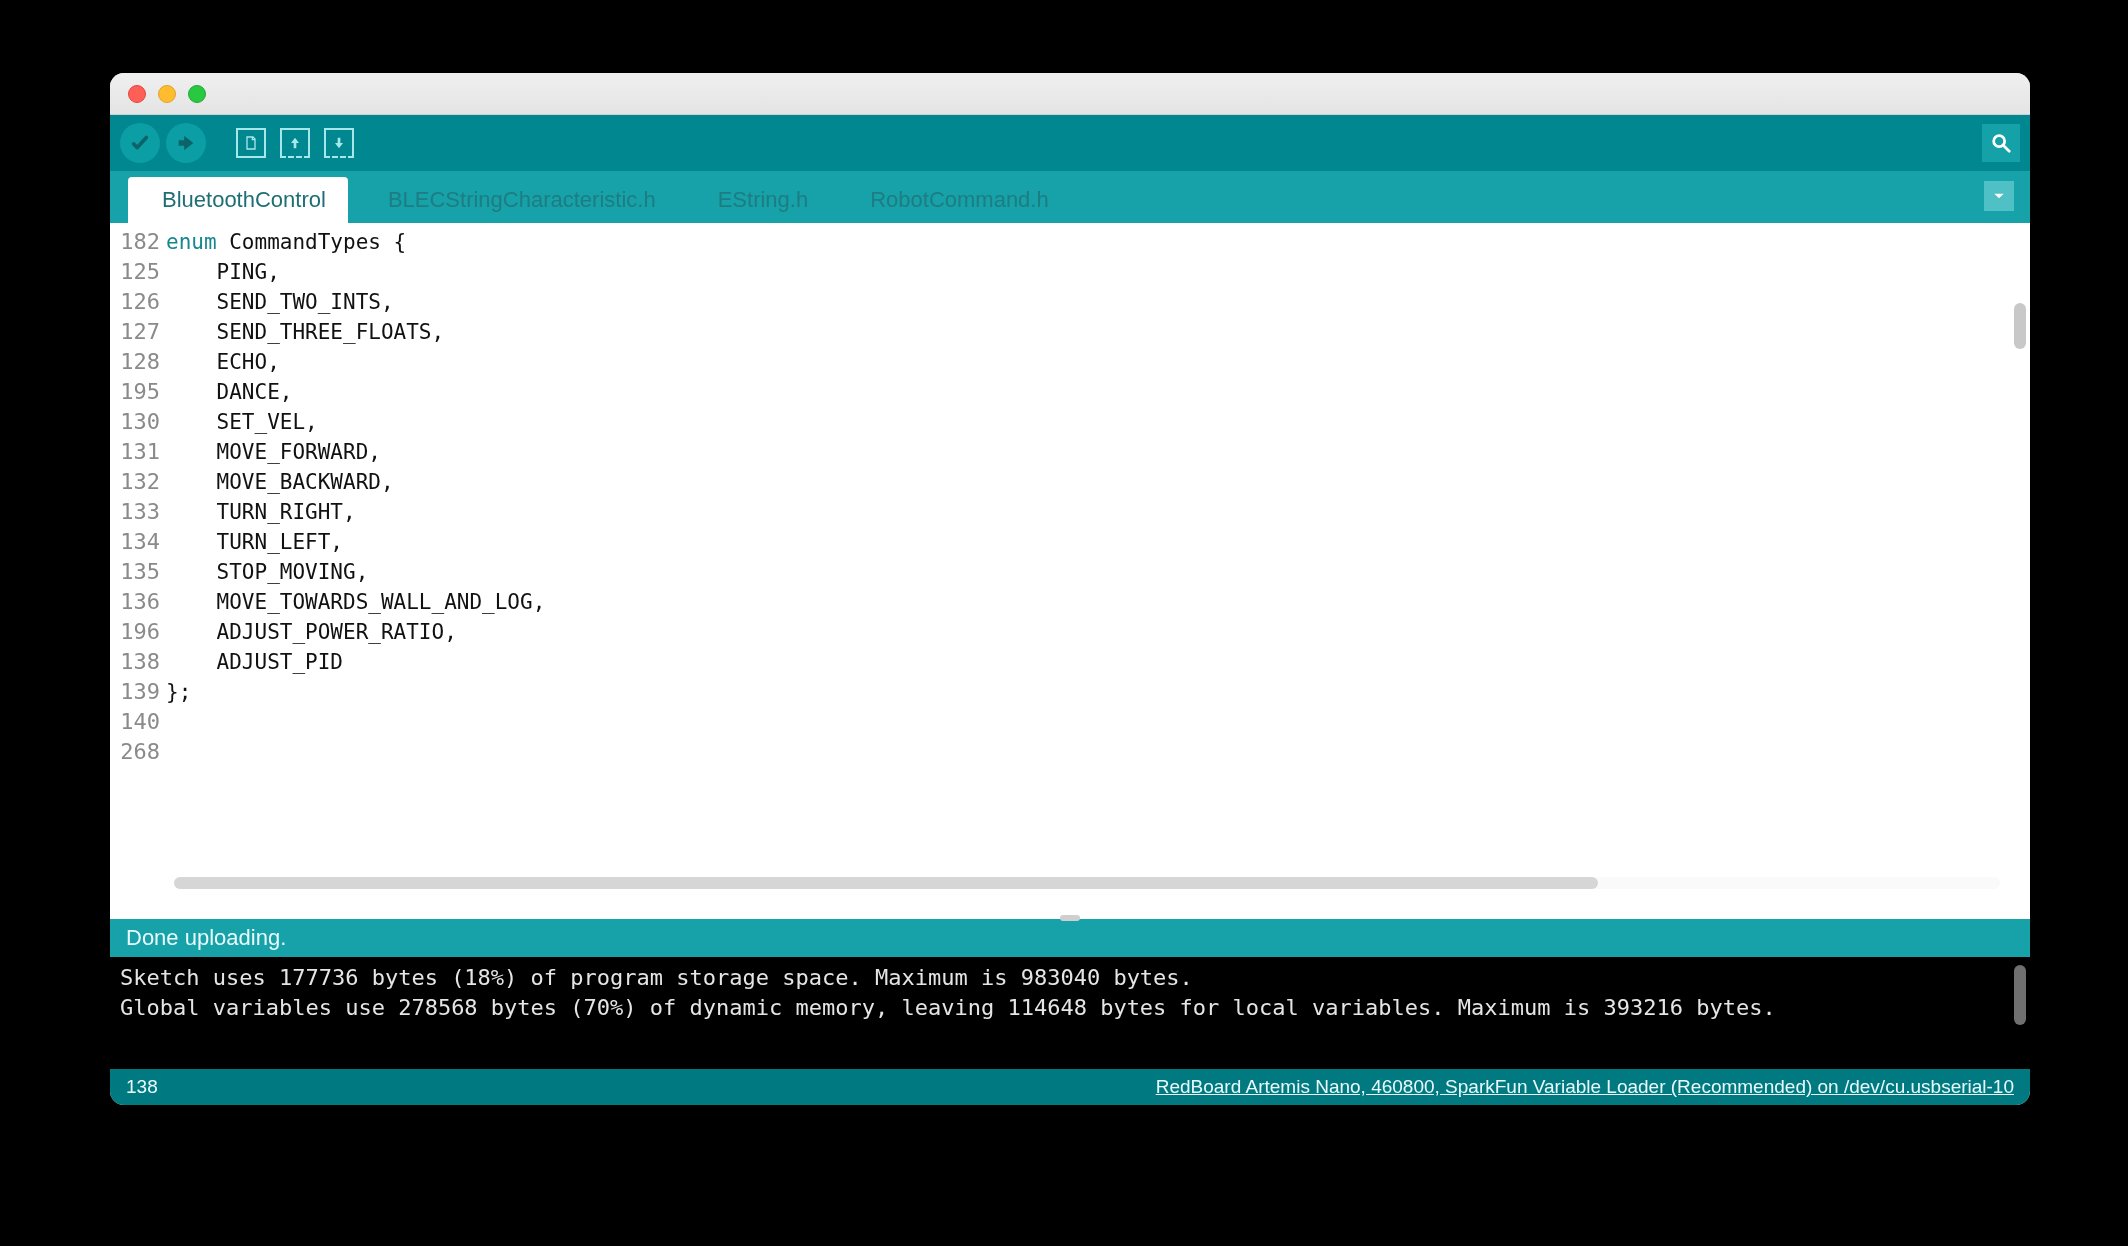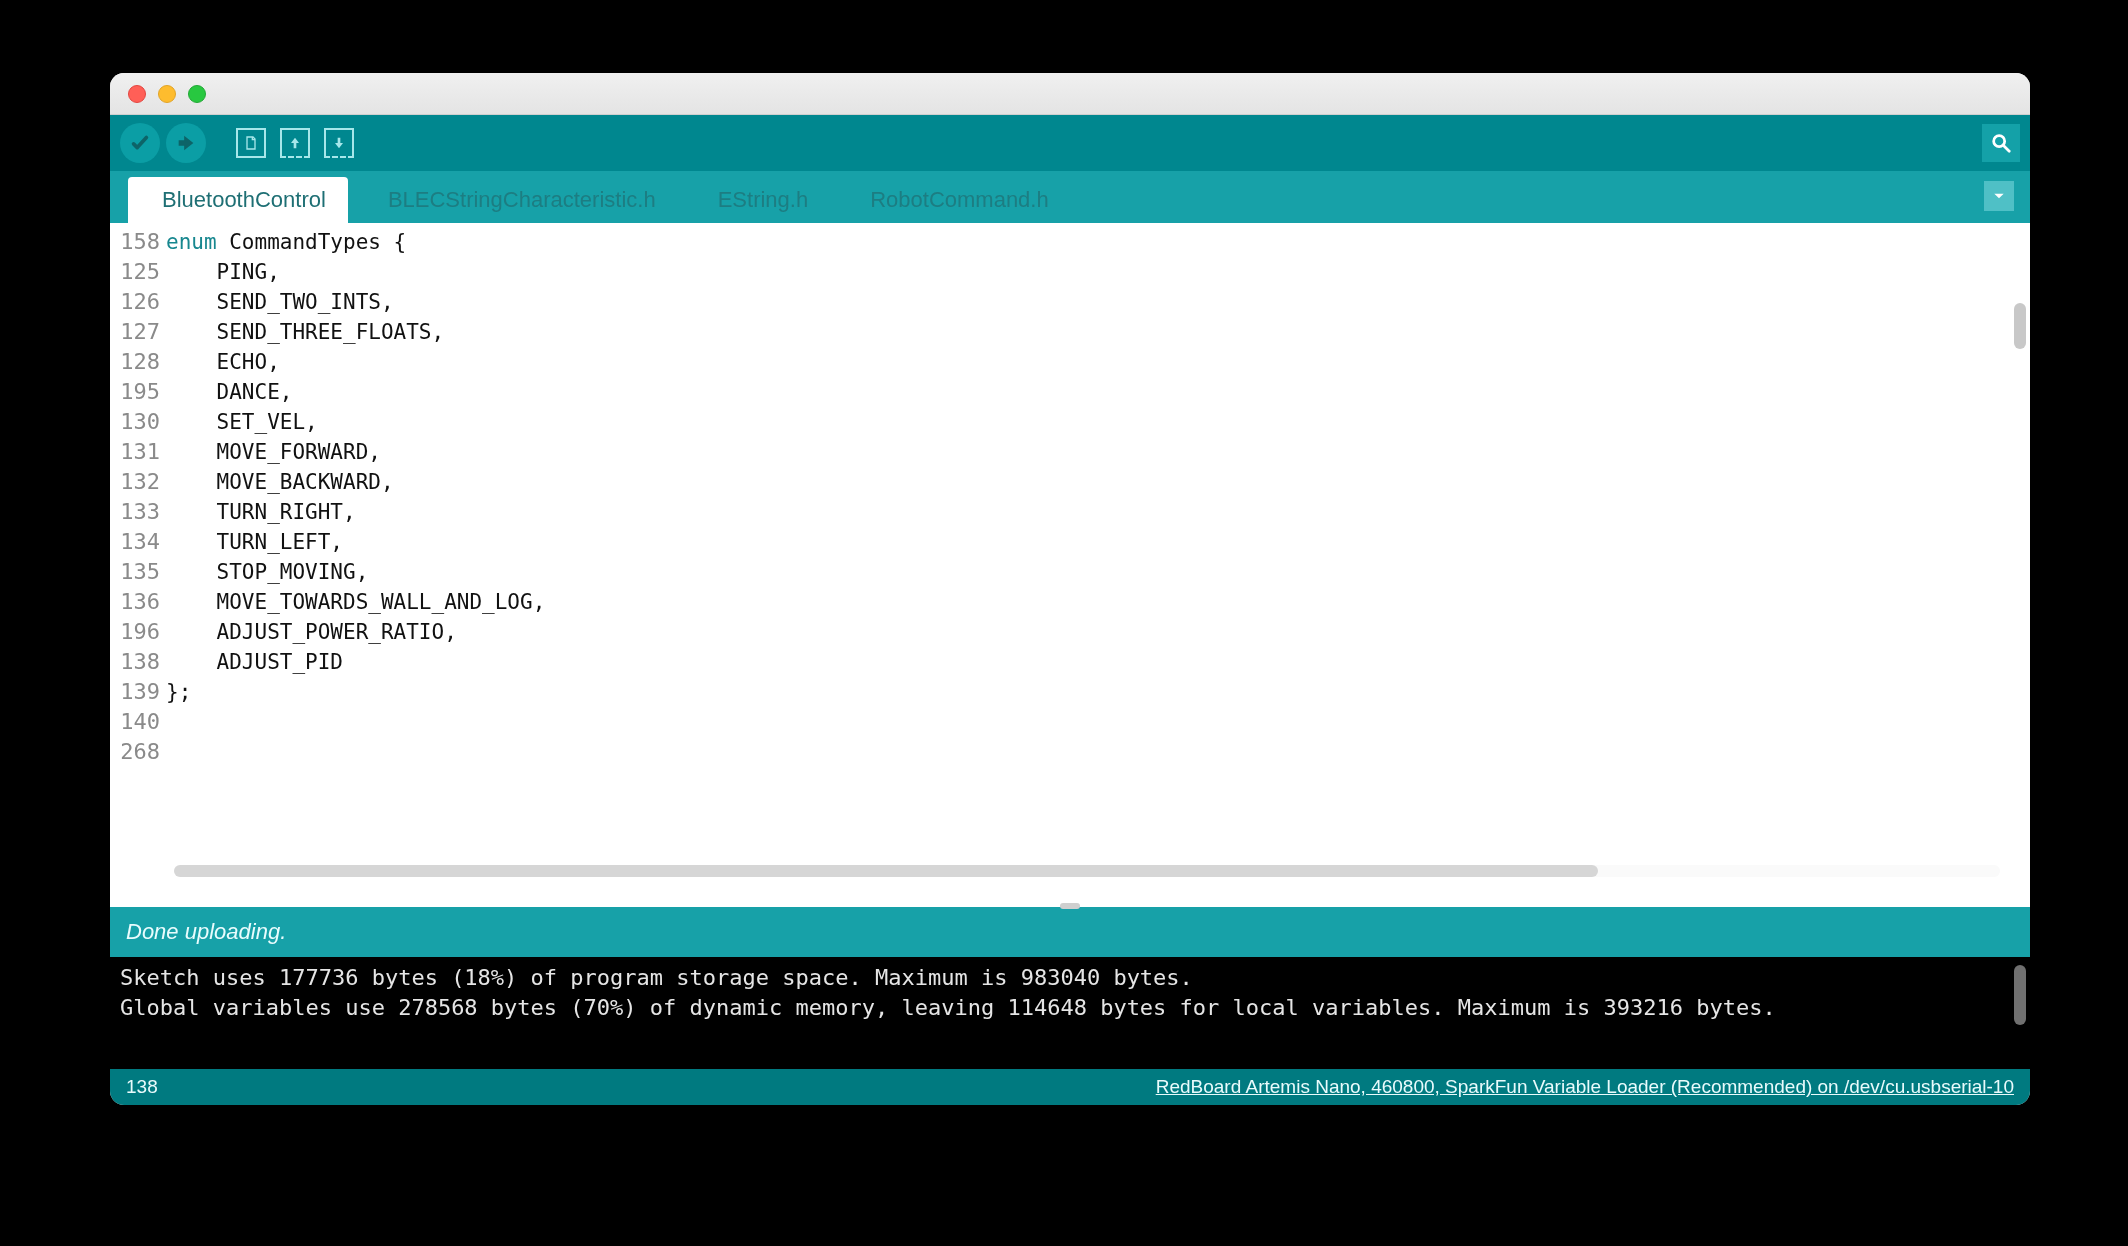--- a/index.html
+++ b/index.html
@@ -180,28 +180,27 @@
      background:#cfcfcf;
      border-radius:3px;
   }
   .editor-bottom-border{
      height:24px;
      background:#fff;
      position:relative;
   }
   
   .status-msg {
-    height: 50px;
+    height: 38px;
     background: #17a1a8;
     color: #e8fcfd;
     font-size: 22px;
     display:flex;
     align-items:center;
     padding: 4px 16px;
-    font-style: italic;
   }
   
   .console {
     height: 112px;
     background: #000;
     color: #e5e5e5;
     font-family: "Monaco","Menlo",Consolas,monospace;
     font-size: 22px;
     line-height: 30px;
     padding: 6px 10px;
@@ -288,21 +287,21 @@
     <div class="tab inactive"><span>RobotCommand.h</span></div>
     <div class="tab-dropdown">
       <svg width="14" height="14" viewBox="0 0 24 24">
           <path fill="#fff" d="M4 8l8 8 8-8z"></path>
         </svg>
     </div>
   </div>
 
   <div class="editor-wrap">
     <div class="gutter" id="gutter">
-        <div>158</div>
+        <div>182</div>
         <div>125</div>
         <div>126</div>
         <div>127</div>
         <div>128</div>
         <div>195</div>
         <div>130</div>
         <div>131</div>
         <div>132</div>
         <div>133</div>
         <div>134</div>

